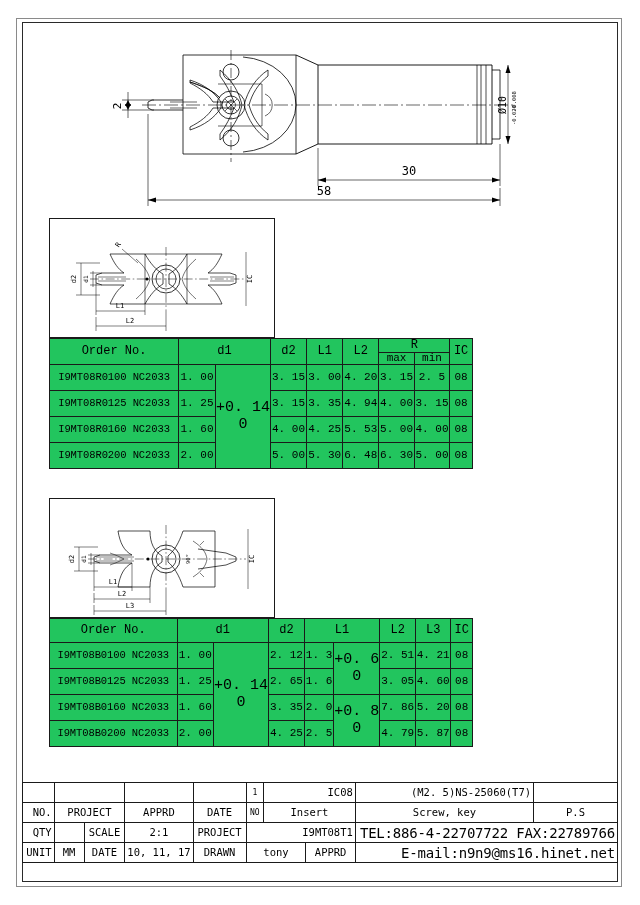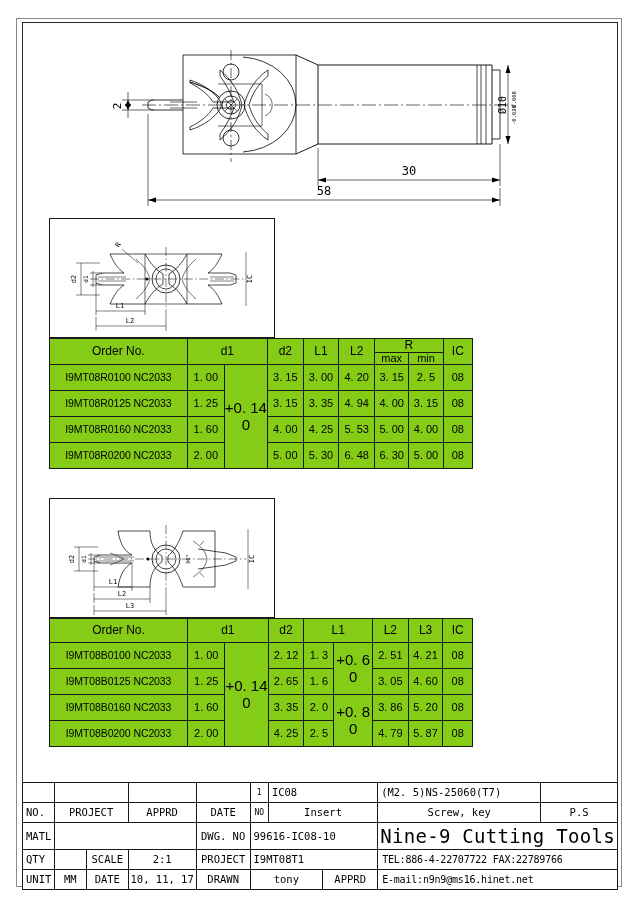--- a/index.html
+++ b/index.html
@@ -35,22 +35,22 @@
     left: 22px; top: 22px;
     width: 596px; height: 860px;
     border: 1px solid #2a2a2a;
     box-sizing: border-box;
   }
 
   
   .dtable {
     position: absolute;
     border-collapse: collapse;
-    font-family: Liberation Sans, sans-serif;
-    background: #84cc16;
+    font-family: Liberation Mono, monospace;
+    background: #22c55e;
   }
   .dtable td, .dtable th {
     border: 1px solid #1a1a1a;
     text-align: center;
     vertical-align: middle;
     font-weight: normal;
     padding: 0;
     line-height: 1.05;
     white-space: nowrap;
   }
@@ -95,29 +95,29 @@
     border: 1px solid #1a1a1a;
     font-size: 10.5px;
     text-align: center;
     vertical-align: middle;
     padding: 0 2px;
     height: 19px;
     white-space: nowrap;
     line-height: 1;
   }
   #titleblock td.tiny { font-size: 8px; }
-  #titleblock td.lft  { text-align: left; padding-left: 3px; }
+  #titleblock td.lft  { text-align: right; padding-left: 3px; }
   #titleblock td.brand {
     font-size: 19px;
     letter-spacing: 0.3px;
     height: 26px;
   }
   #titleblock td.contact {
-    font-size: 10px;
-    text-align: left;
+    font-size: 14px;
+    text-align: right;
     padding-left: 4px;
     letter-spacing: -0.2px;
   }
   #titleblock td.blank { }
 
   
   #maindrawing { position: absolute; left: 22px; top: 22px; }
   #fig1svg, #fig2svg { position:absolute; left:0; top:0; }
 </style>
 </head>
@@ -478,21 +478,21 @@
       </tr>
       <tr>
         <td class="ordercell">I9MT08B0160  NC2033</td>
         <td>1. 60</td>
         <td>3. 35</td>
         <td>2. 0</td>
         <td class="tolcell" rowspan="2">
           <div>+0. 8</div>
           <div>0</div>
         </td>
-        <td>3. 86</td>
+        <td>7. 86</td>
         <td>5. 20</td>
         <td>08</td>
       </tr>
       <tr>
         <td class="ordercell">I9MT08B0200  NC2033</td>
         <td>2. 00</td>
         <td>4. 25</td>
         <td>2. 5</td>
         <td>4. 79</td>
         <td>5. 87</td>
@@ -531,27 +531,20 @@
         <td class="lft">NO.</td>
         <td colspan="2">PROJECT</td>
         <td>APPRD</td>
         <td>DATE</td>
         <td class="tiny">NO</td>
         <td colspan="2">Insert</td>
         <td>Screw, key</td>
         <td>P.S</td>
       </tr>
 
-      <tr>
-        <td class="lft">MATL</td>
-        <td colspan="3"></td>
-        <td>DWG. NO</td>
-        <td class="lft" colspan="3">99616-IC08-10</td>
-        <td class="brand" colspan="2" rowspan="1">Nine-9 Cutting Tools</td>
-      </tr>
 
       <tr>
         <td class="lft">QTY</td>
         <td></td>
         <td>SCALE</td>
         <td>2:1</td>
         <td>PROJECT</td>
         <td class="lft" colspan="3">I9MT08T1</td>
         <td class="contact" colspan="2">TEL:886-4-22707722 FAX:22789766</td>
       </tr>

